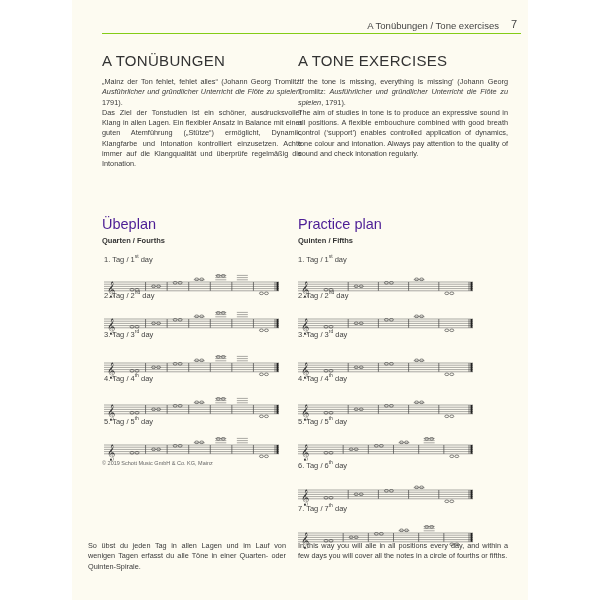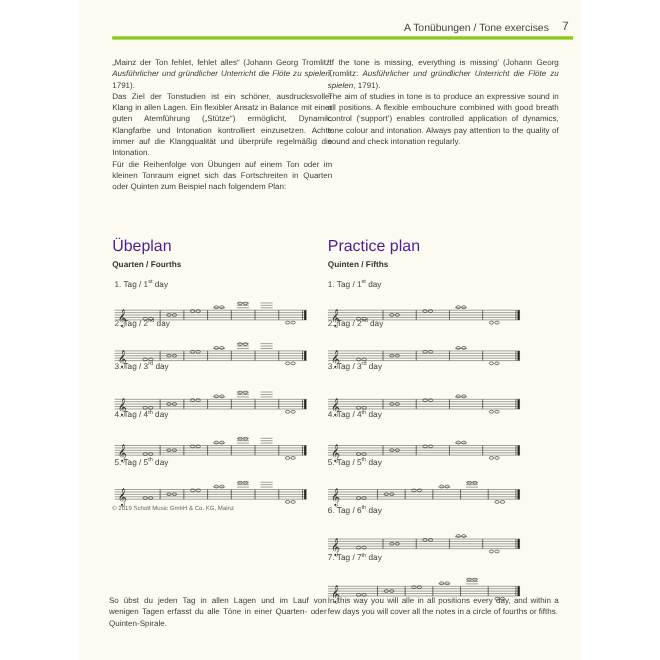--- a/index.html
+++ b/index.html
@@ -1,20 +1,20 @@
 <!DOCTYPE html>
 <html><head>
 <meta charset="utf-8">
 <style>
   html, body { margin:0; padding:0; background:#ffffff; }
   body { width:600px; height:600px; position:relative; overflow:hidden;
          font-family:"Liberation Sans", "DejaVu Sans", sans-serif; color:#2d2d2d; }
   .paper { position:absolute; left:72px; top:0; width:456px; height:600px; background:#fdfbf1; }
   .running-head { position:absolute; left:102px; top:16px; width:419px; height:17px;
-                  border-bottom:3px solid #84cc16; font-size:9.5px; color:#444; text-align:right; }
+                  border-bottom:1px solid #84cc16; font-size:9.5px; color:#444; text-align:right; }
   .running-head .txt { position:absolute; right:22px; top:4px; }
   .running-head .pg { position:absolute; right:4px; top:2px; font-size:11px; }
   .col { position:absolute; top:52px; width:200px; }
   .col.left { left:102px; }
   .col.right { left:298px; width:210px; }
   h1.sec { font-weight:normal; font-size:15px; letter-spacing:0.3px; margin:0 0 8px 0; color:#333; }
   .para { font-size:7.3px; line-height:10.3px; text-align:justify; margin:0; color:#3a3a3a; }
   .para i { }
   h2.plan { position:absolute; font-weight:normal; font-size:14.5px; margin:0; color:#4c1d95; }
   .subhead { position:absolute; font-size:7.5px; font-weight:bold; color:#333; }
@@ -29,26 +29,27 @@
 <body>
 
 <div class="paper"></div>
 
 <div class="running-head">
   <span class="txt">A  Tonübungen / Tone exercises</span>
   <span class="pg">7</span>
 </div>
 
 <div class="col left">
+  <h1 class="sec">A  TONÜBUNGEN</h1>
   <p class="para"><span>„Mainz der Ton fehlet, fehlet alles“ (Johann Georg Tromlitz: </span><i>Ausführlicher und gründlicher Unterricht die Flöte zu spielen</i><span>, 1791).</span></p>
   <p class="para">Das Ziel der Tonstudien ist ein schöner, ausdrucksvoller Klang in allen Lagen. Ein flexibler Ansatz in Balance mit einer guten Atemführung („Stütze“) ermöglicht, Dynamik, Klangfarbe und Intonation kontrolliert einzusetzen. Achte immer auf die Klangqualität und überprüfe regelmäßig die Intonation.</p>
-  <p class="para">Für die Reihenfolge von Übungen auf einem Ton oder im kleinen Tonraum eignet sich das Fortschreiten in Quarten oder Quinten zum Beispiel nach folgendem Plan:</p>
 </div>
 
 <div class="col right">
+  <h1 class="sec">A  TONE EXERCISES</h1>
   <p class="para"><span>‘If the tone is missing, everything is missing’ (Johann Georg Tromlitz: </span><i>Ausführlicher und gründlicher Unterricht die Flöte zu spielen</i><span>, 1791).</span></p>
   <p class="para">The aim of studies in tone is to produce an expressive sound in all positions. A flexible embouchure combined with good breath control (‘support’) enables controlled application of dynamics, tone colour and intonation. Always pay attention to the quality of sound and check intonation regularly.</p>
 </div>
 
 <h2 class="plan" style="left:102px; top:216px;">Übeplan</h2>
 <div class="subhead" style="left:102px; top:236px;">Quarten / Fourths</div>
 
 <h2 class="plan" style="left:298px; top:216px;">Practice plan</h2>
 <div class="subhead" style="left:298px; top:236px;">Quinten / Fifths</div>
 
@@ -465,14 +466,14 @@
         <ellipse cx="153.83333333333334" cy="19.3" rx="2" ry="1.3" fill="none" stroke="#333" stroke-width="0.6"></ellipse>
         <ellipse cx="158.83333333333334" cy="19.3" rx="2" ry="1.3" fill="none" stroke="#333" stroke-width="0.6"></ellipse>
         <line x1="171" x2="171" y1="8" y2="16.8" stroke="#333" stroke-width="0.6"></line>
         <line x1="173.5" x2="173.5" y1="8" y2="16.8" stroke="#222" stroke-width="2"></line>
       </svg>
     </div>
   </div>
 
 <div class="footnote">© 2019 Schott Music GmbH &amp; Co. KG, Mainz</div>
 
-<div class="closing" style="left:99px; width:198px;">So übst du jeden Tag in allen Lagen und im Lauf von wenigen Tagen erfasst du alle Töne in einer Quarten- oder Quinten-Spirale.</div>
+<div class="closing" style="left:88px; width:198px;">So übst du jeden Tag in allen Lagen und im Lauf von wenigen Tagen erfasst du alle Töne in einer Quarten- oder Quinten-Spirale.</div>
 <div class="closing" style="left:298px; width:210px;">In this way you will alle in all positions every day, and within a few days you will cover all the notes in a circle of fourths or fifths.</div>
 
 </body></html>

